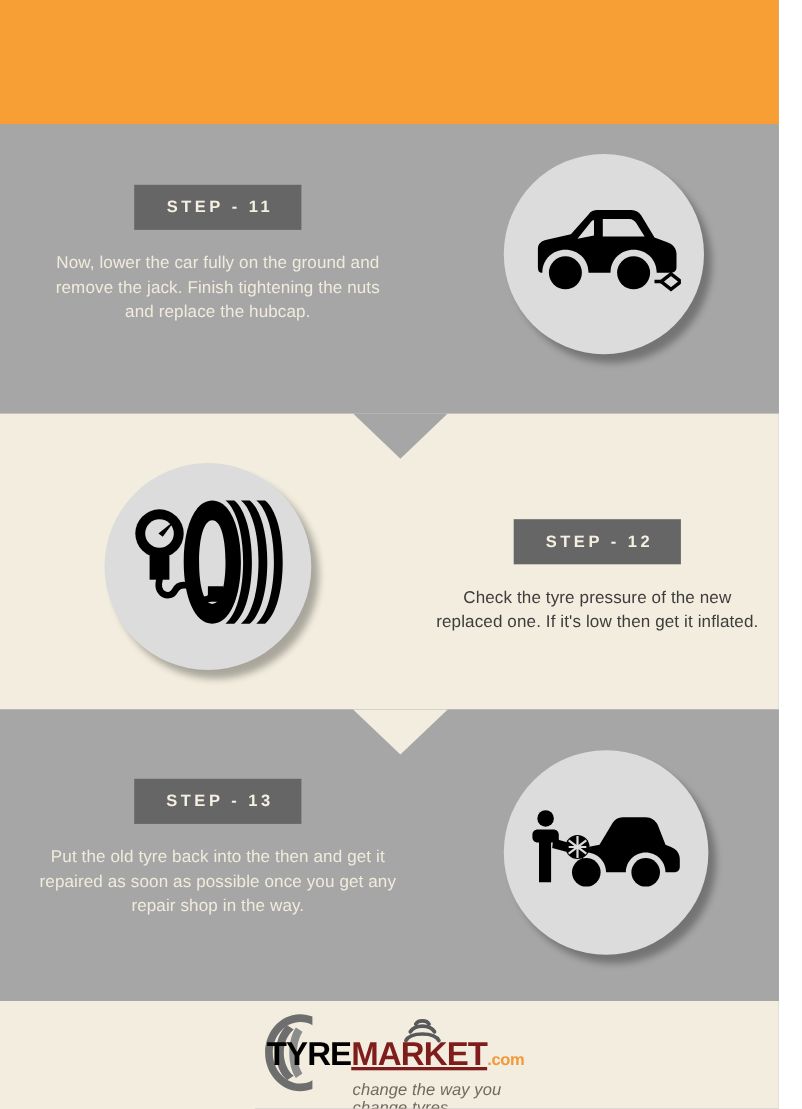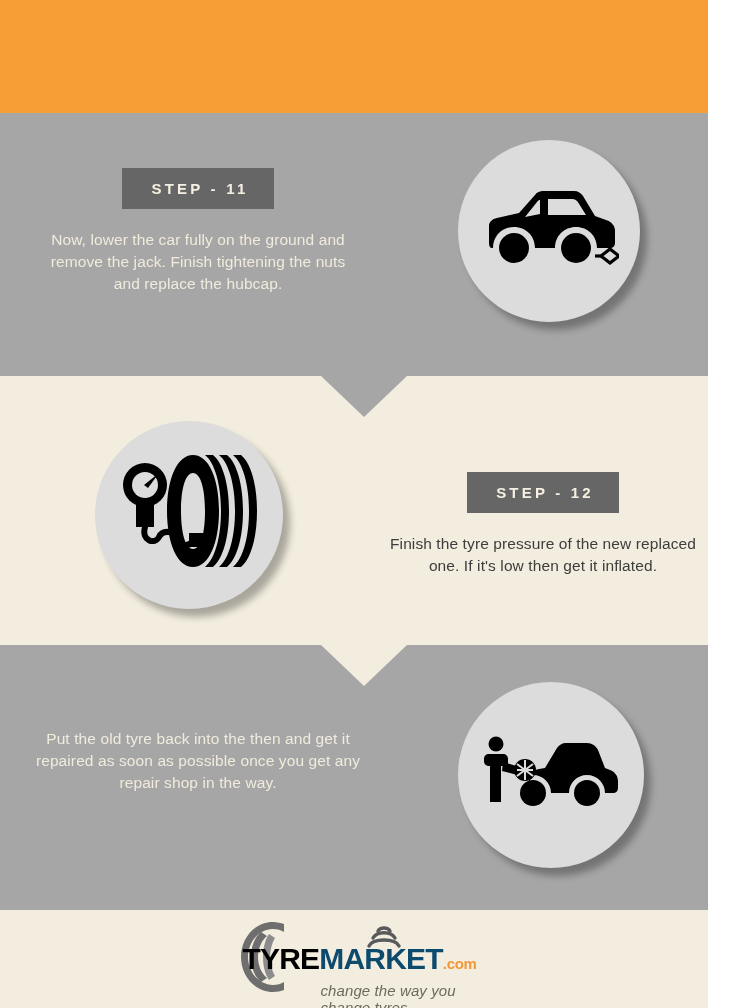--- a/index.html
+++ b/index.html
@@ -138,21 +138,21 @@
     left: 8px;
     top: 26px;
     width: 252px;
     font-size: 30px;
     font-weight: bold;
     letter-spacing: -0.8px;
     line-height: 1;
     white-space: nowrap;
   }
   .logo-tyre { color: #000000; }
-  .logo-market { color: #0c4a6e; }
+  .logo-market { color: #7f1d1d; text-decoration: underline; }
   .logo-com { color: #F2993A; font-size: 15px; letter-spacing: -0.3px; }
   .logo-arc {
     position: absolute;
     left: 128px; top: 6px;
     width: 42px; height: 26px;
   }
   .logo-tagline {
     position: absolute;
     left: 86px;
     top: 64px;
@@ -221,24 +221,25 @@
 
           <path d="M26 78 C22 92 36 96 40 88 C44 80 56 82 58 90 C60 98 70 98 74 92" fill="none" stroke="#000000" stroke-width="6" stroke-linecap="round"></path>
           <path d="M70 84 L84 84 L84 98 L70 98 Z"></path>
         </g>
       </svg>
     </span>
   </div>
 
   <div class="step-block step-12 on-cream">
     <div class="badge">STEP - 12</div>
-    <div class="step-desc">Finish the tyre pressure of the new replaced one. If it's low then get it inflated.</div>
+    <div class="step-desc">Check the tyre pressure of the new replaced one. If it's low then get it inflated.</div>
   </div>
 
   <div class="step-block step-13 on-gray">
+    <div class="badge">STEP - 13</div>
     <div class="step-desc">Put the old tyre back into the then and get it repaired as soon as possible once you get any repair shop in the way.</div>
   </div>
 
   <div class="icon-circle circle-13">
     <span>
       <svg width="140" height="74" viewBox="0 0 140 74">
         <g fill="#000000">
 
           <circle cx="15" cy="8" r="7.5"></circle>
           <path d="M8 18 L22 18 C25 18 27 20 27 23 L27 30 L20 30 L20 66 L9 66 L9 30 L8 30 C5 30 3 28 3 25 L3 23 C3 20 5 18 8 18 Z"></path>

